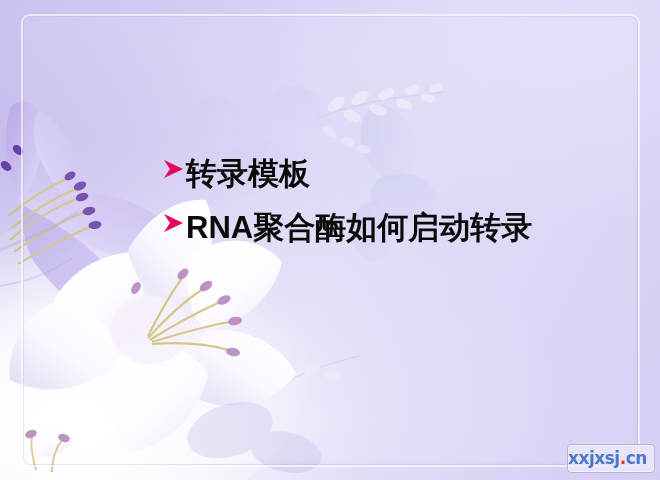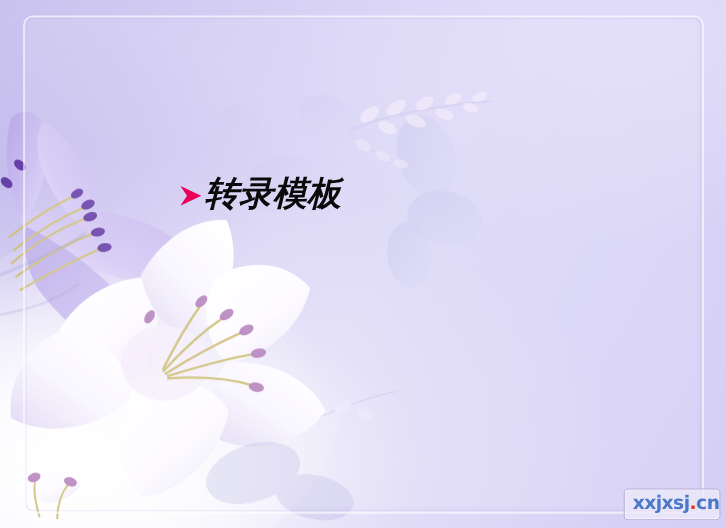--- a/index.html
+++ b/index.html
@@ -72,24 +72,23 @@
 
   
   .content {
     position: absolute;
     left: 163px;
     top: 152px;
     width: 460px;
   }
   .bullet-line {
     display: flex;
-    align-items: center;
+    align-items: flex-start;
     margin: 0 0 6px 0;
     height: 48px;
-    font-style: italic;
   }
   .bullet-marker {
     flex: 0 0 auto;
     width: 22px;
     height: 30px;
     margin-right: 1px;
     position: relative;
     top: 2px;
   }
   .bullet-text {
@@ -108,21 +107,21 @@
     left: 567px;
     top: 444px;
     width: 88px;
     height: 29px;
     box-sizing: border-box;
     border: 1px solid #b9b2d8;
     border-radius: 4px;
     background: rgba(236,233,250,0.80);
     display: flex;
     align-items: center;
-    justify-content: flex-end;
+    justify-content: flex-start;
     box-shadow: 0 0 0 1px rgba(255,255,255,0.45) inset;
   }
   .wm-text {
     font-family: "DejaVu Sans", sans-serif;
     font-size: 17px;
     font-weight: 700;
     color: #4a79c8;
     letter-spacing: -0.5px;
     line-height: 1;
     white-space: nowrap;
@@ -298,20 +297,26 @@
   <div class="content">
 
     <div class="bullet-line">
       <svg class="bullet-marker" viewBox="0 0 22 30">
         <path d="M1 6 L20 15 L1 24 L7 15 Z" fill="#e8005a"></path>
       </svg>
       <span class="bullet-text">转录模板</span>
     </div>
 
 
+    <div class="bullet-line">
+      <svg class="bullet-marker" viewBox="0 0 22 30">
+        <path d="M1 6 L20 15 L1 24 L7 15 Z" fill="#e8005a"></path>
+      </svg>
+      <span class="bullet-text">RNA聚合酶如何启动转录</span>
+    </div>
 
   </div>
 
   <div class="watermark">
     <span class="wm-text"><span>xxjxsj</span><span class="wm-dot">.</span><span>cn</span></span>
   </div>
 
 </div>
 
 </body></html>

